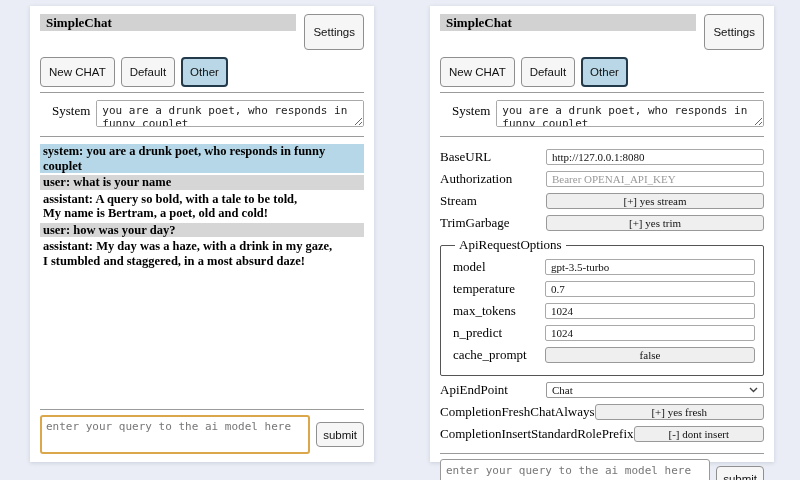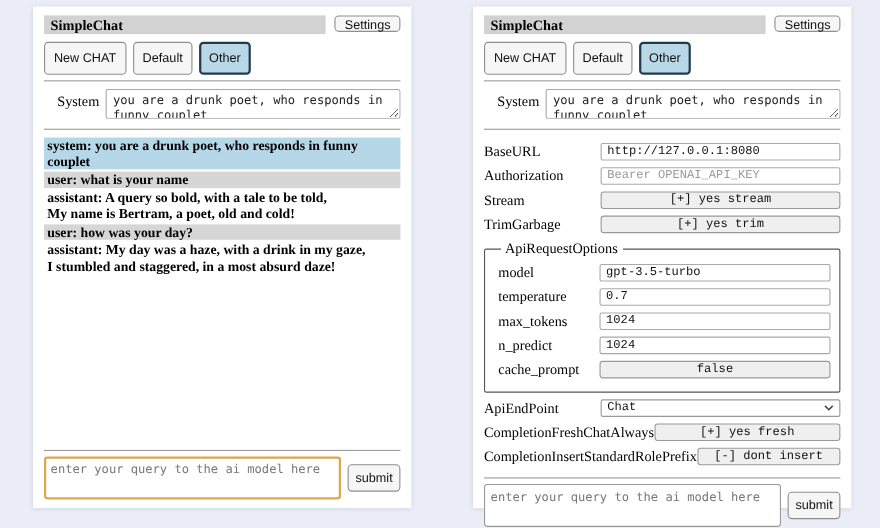--- a/index.html
+++ b/index.html
@@ -23,21 +23,21 @@
   .titlebar-bg {
     flex:1; background:#d2d2d2; height:17px;
     display:flex; align-items:center; padding-left:6px;
   }
   .app-title { font-weight:bold; font-size:13px; color:#000; }
   button.btn {
     font-family:"Liberation Sans", sans-serif;
     font-size:11.5px; color:#111;
     background:#f6f6f6;
     border:1px solid #8f8f8f; border-radius:4px;
-    padding:1px 8px; height:15px; line-height:14px;
+    padding:1px 8px; height:36px; line-height:14px;
     cursor:pointer; white-space:nowrap;
   }
   .session-row { display:flex; gap:6px; margin-top:7px; }
   .session-row .btn { height:30px; }
   .session-row .btn.selected {
     background:#b9d7e6;
     border:2px solid #223a4a;
     padding:0 7px;
   }
   hr.div { border:none; border-top:1px solid #9b9b9b; margin:5px 0 4px 0; }
@@ -57,21 +57,21 @@
     padding:0 3px; margin-bottom:2px;
     white-space:pre-line;
     font-weight:bold;
   }
   .role-system { background:#b5d7e7; }
   .role-user { background:#d6d6d6; }
   
   .cfg { margin-top:2px; }
   .cfg-row { display:flex; justify-content:space-between; align-items:center; margin:6px 0; }
   .cfg-row .lbl { padding-top:0; }
-  .ctl { width:218px; height:16px; font-family:Liberation Mono, monospace; font-size:11px; }
+  .ctl { width:218px; height:16px; font-family:Liberation Serif, serif; font-size:11px; }
   input.ctl {
     border:1px solid #a9a9a9; border-radius:2px; padding:1px 5px;
     color:#111; background:#fff; outline:none;
   }
   input.ctl::placeholder { color:#9a9a9a; }
   button.ctl {
     background:#efefef; border:1px solid #999; border-radius:3px;
     color:#111; cursor:pointer; text-align:center; line-height:13px;
   }
   .ctl.select {

